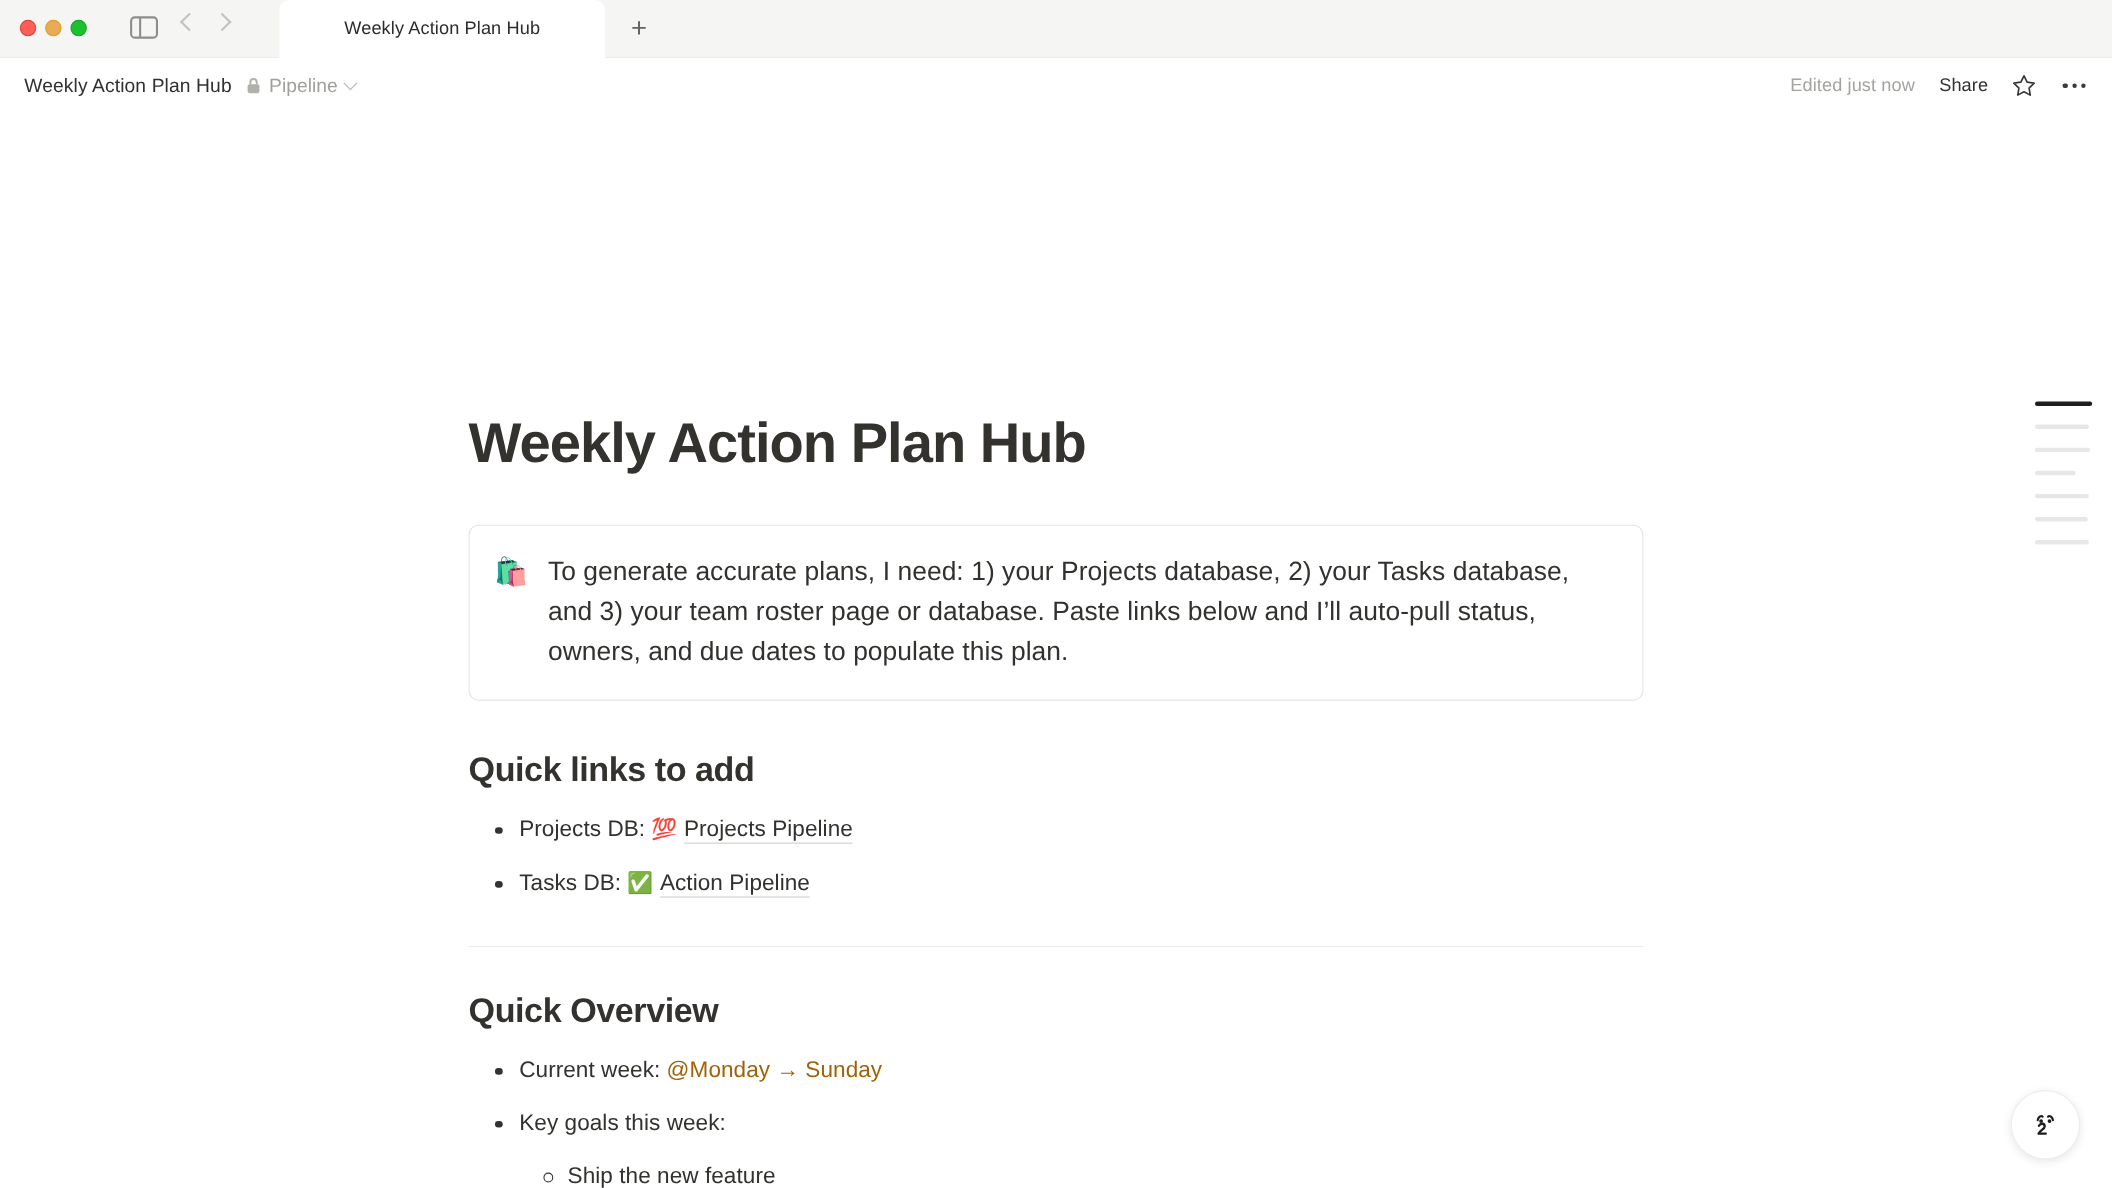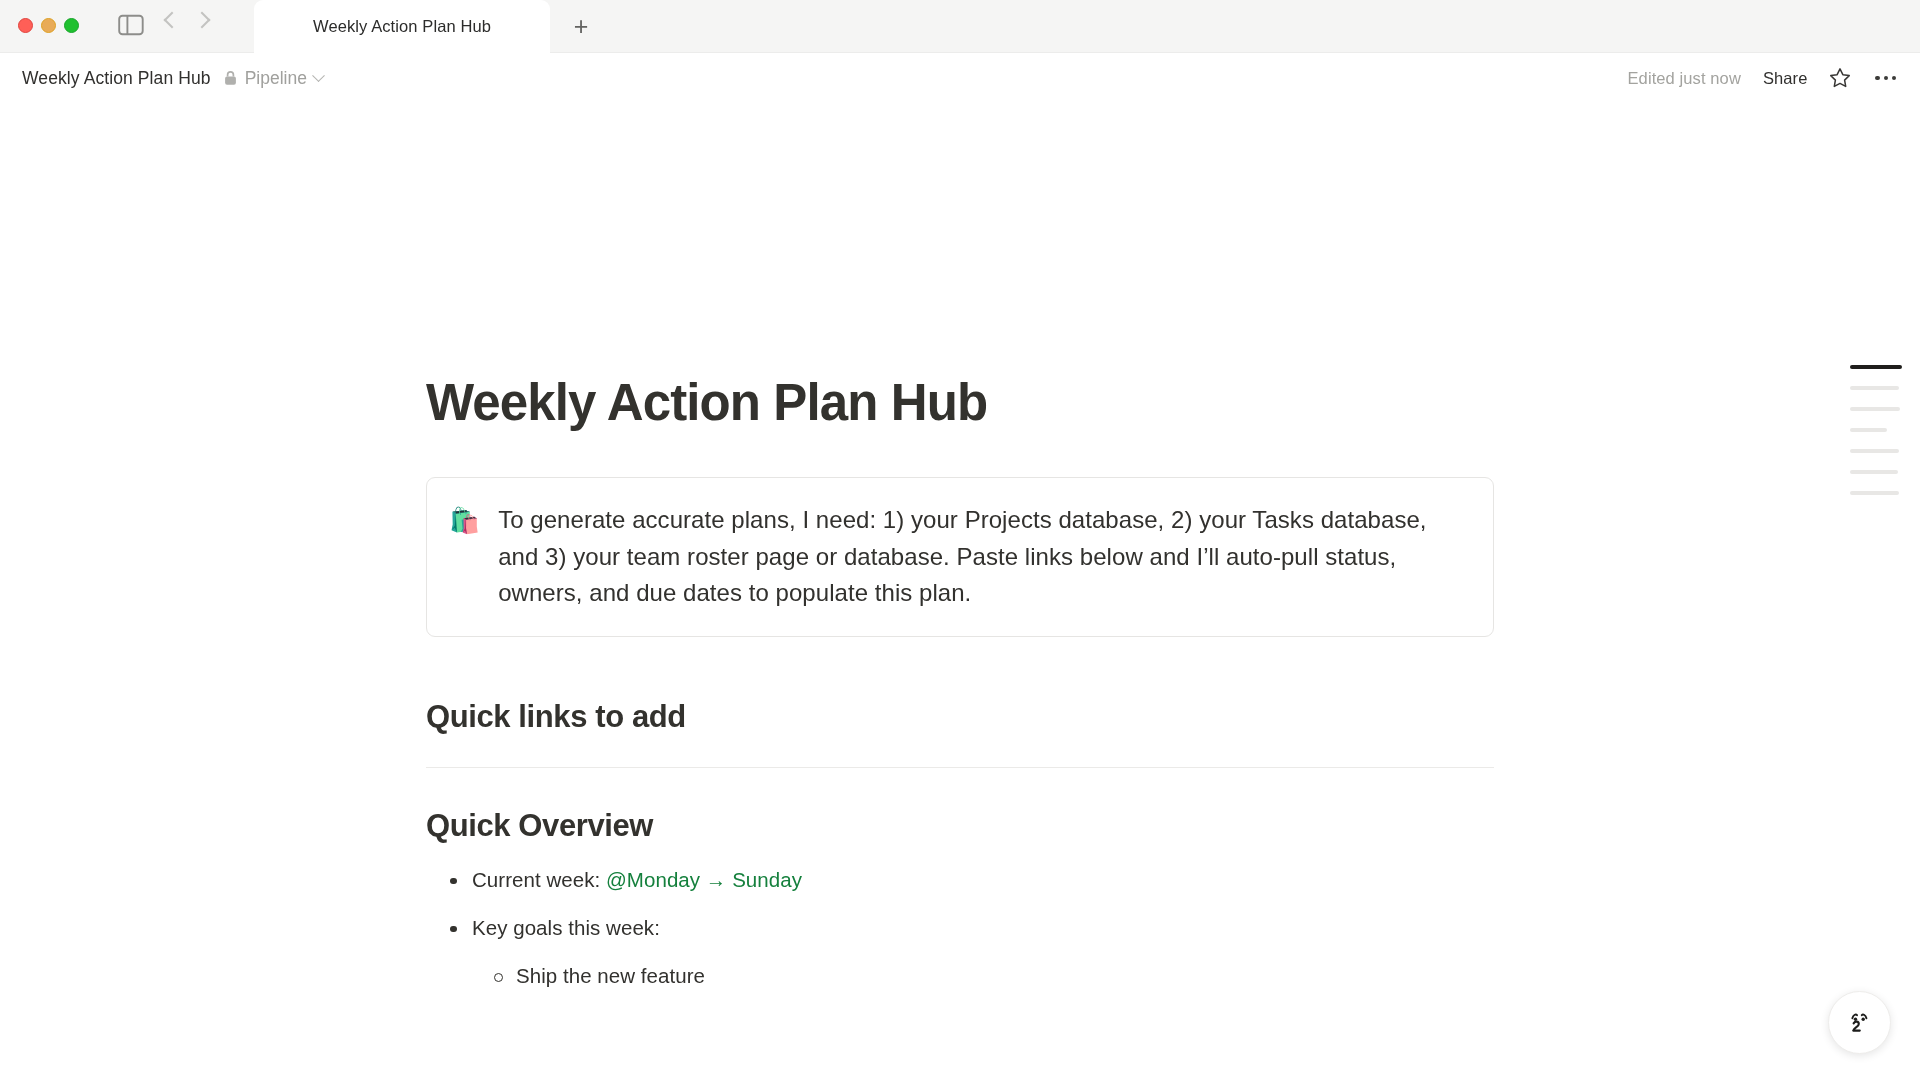--- a/index.html
+++ b/index.html
@@ -184,21 +184,21 @@
   }
   .callout-text {
     font-size: 24px;
     line-height: 36.5px;
     color: #32312e;
     letter-spacing: 0.05px;
   }
 
   
   h2.section {
-    margin-top: 62px;
+    margin-top: 45px;
     font-size: 31px;
     font-weight: bold;
     color: #33322e;
     letter-spacing: -0.4px;
   }
   h2.section.tight { margin-top: 40px; }
 
   
   ul.bullets { list-style: none; margin-top: 12px; }
   ul.bullets > li {
@@ -236,21 +236,21 @@
     background: transparent;
   }
 
   .inline-emoji { font-size: 19px; }
   .page-link {
     border-bottom: 1px solid #cfcecb;
     color: #32312e;
     padding-bottom: 1px;
     cursor: pointer;
   }
-  .mention-date { color: #15803d; }
+  .mention-date { color: #a16207; }
 
   .divider {
     margin-top: 32px;
     width: 1068px;
     height: 1px;
     background: #ebeae8;
   }
 
   
   .toc {
@@ -353,20 +353,28 @@
 
     <h1 class="page-title">Weekly Action Plan Hub</h1>
 
     <div class="callout">
       <span class="callout-emoji">🛍️</span>
       <span class="callout-text">To generate accurate plans, I need: 1) your Projects database, 2) your Tasks database, and 3) your team roster page or database. Paste links below and I’ll auto-pull status, owners, and due dates to populate this plan.</span>
     </div>
 
     <h2 class="section">Quick links to add</h2>
 
+    <ul class="bullets">
+      <li>
+        <span>Projects DB: </span><span class="inline-emoji">💯</span>&nbsp;<span class="page-link">Projects Pipeline</span>
+      </li>
+      <li>
+        <span>Tasks DB: </span><span class="inline-emoji">✅</span>&nbsp;<span class="page-link">Action Pipeline</span>
+      </li>
+    </ul>
 
     <div class="divider"></div>
 
     <h2 class="section tight">Quick Overview</h2>
 
     <ul class="bullets">
       <li>
         <span>Current week: </span><span class="mention-date">@Monday → Sunday</span>
       </li>
       <li>

